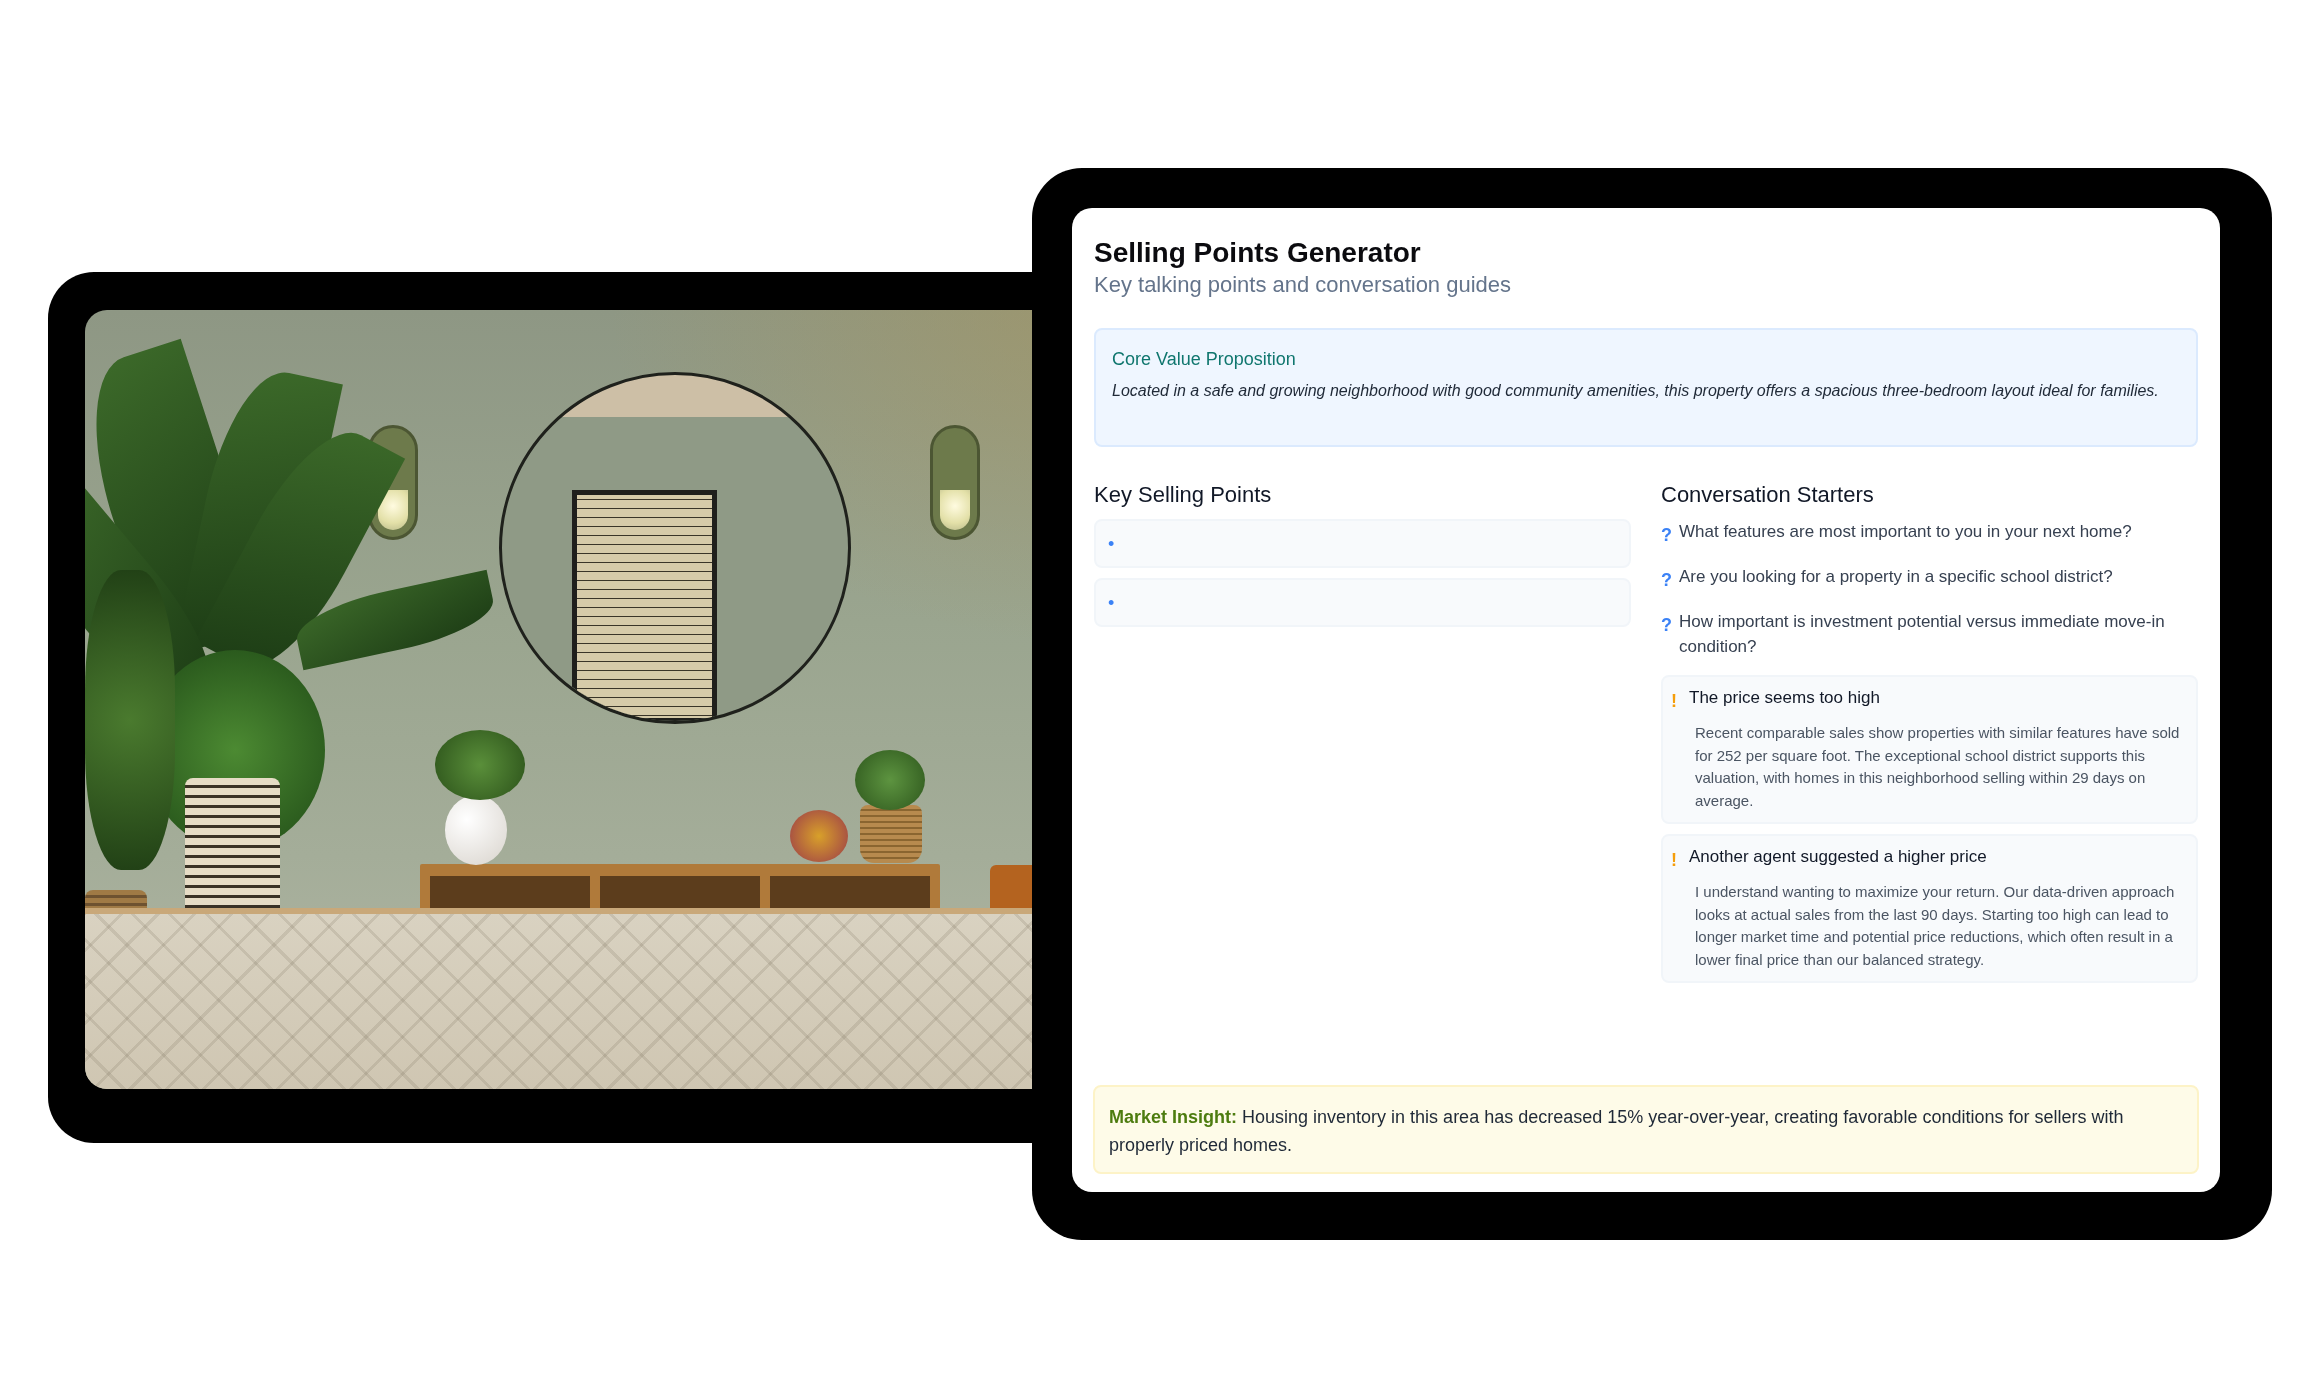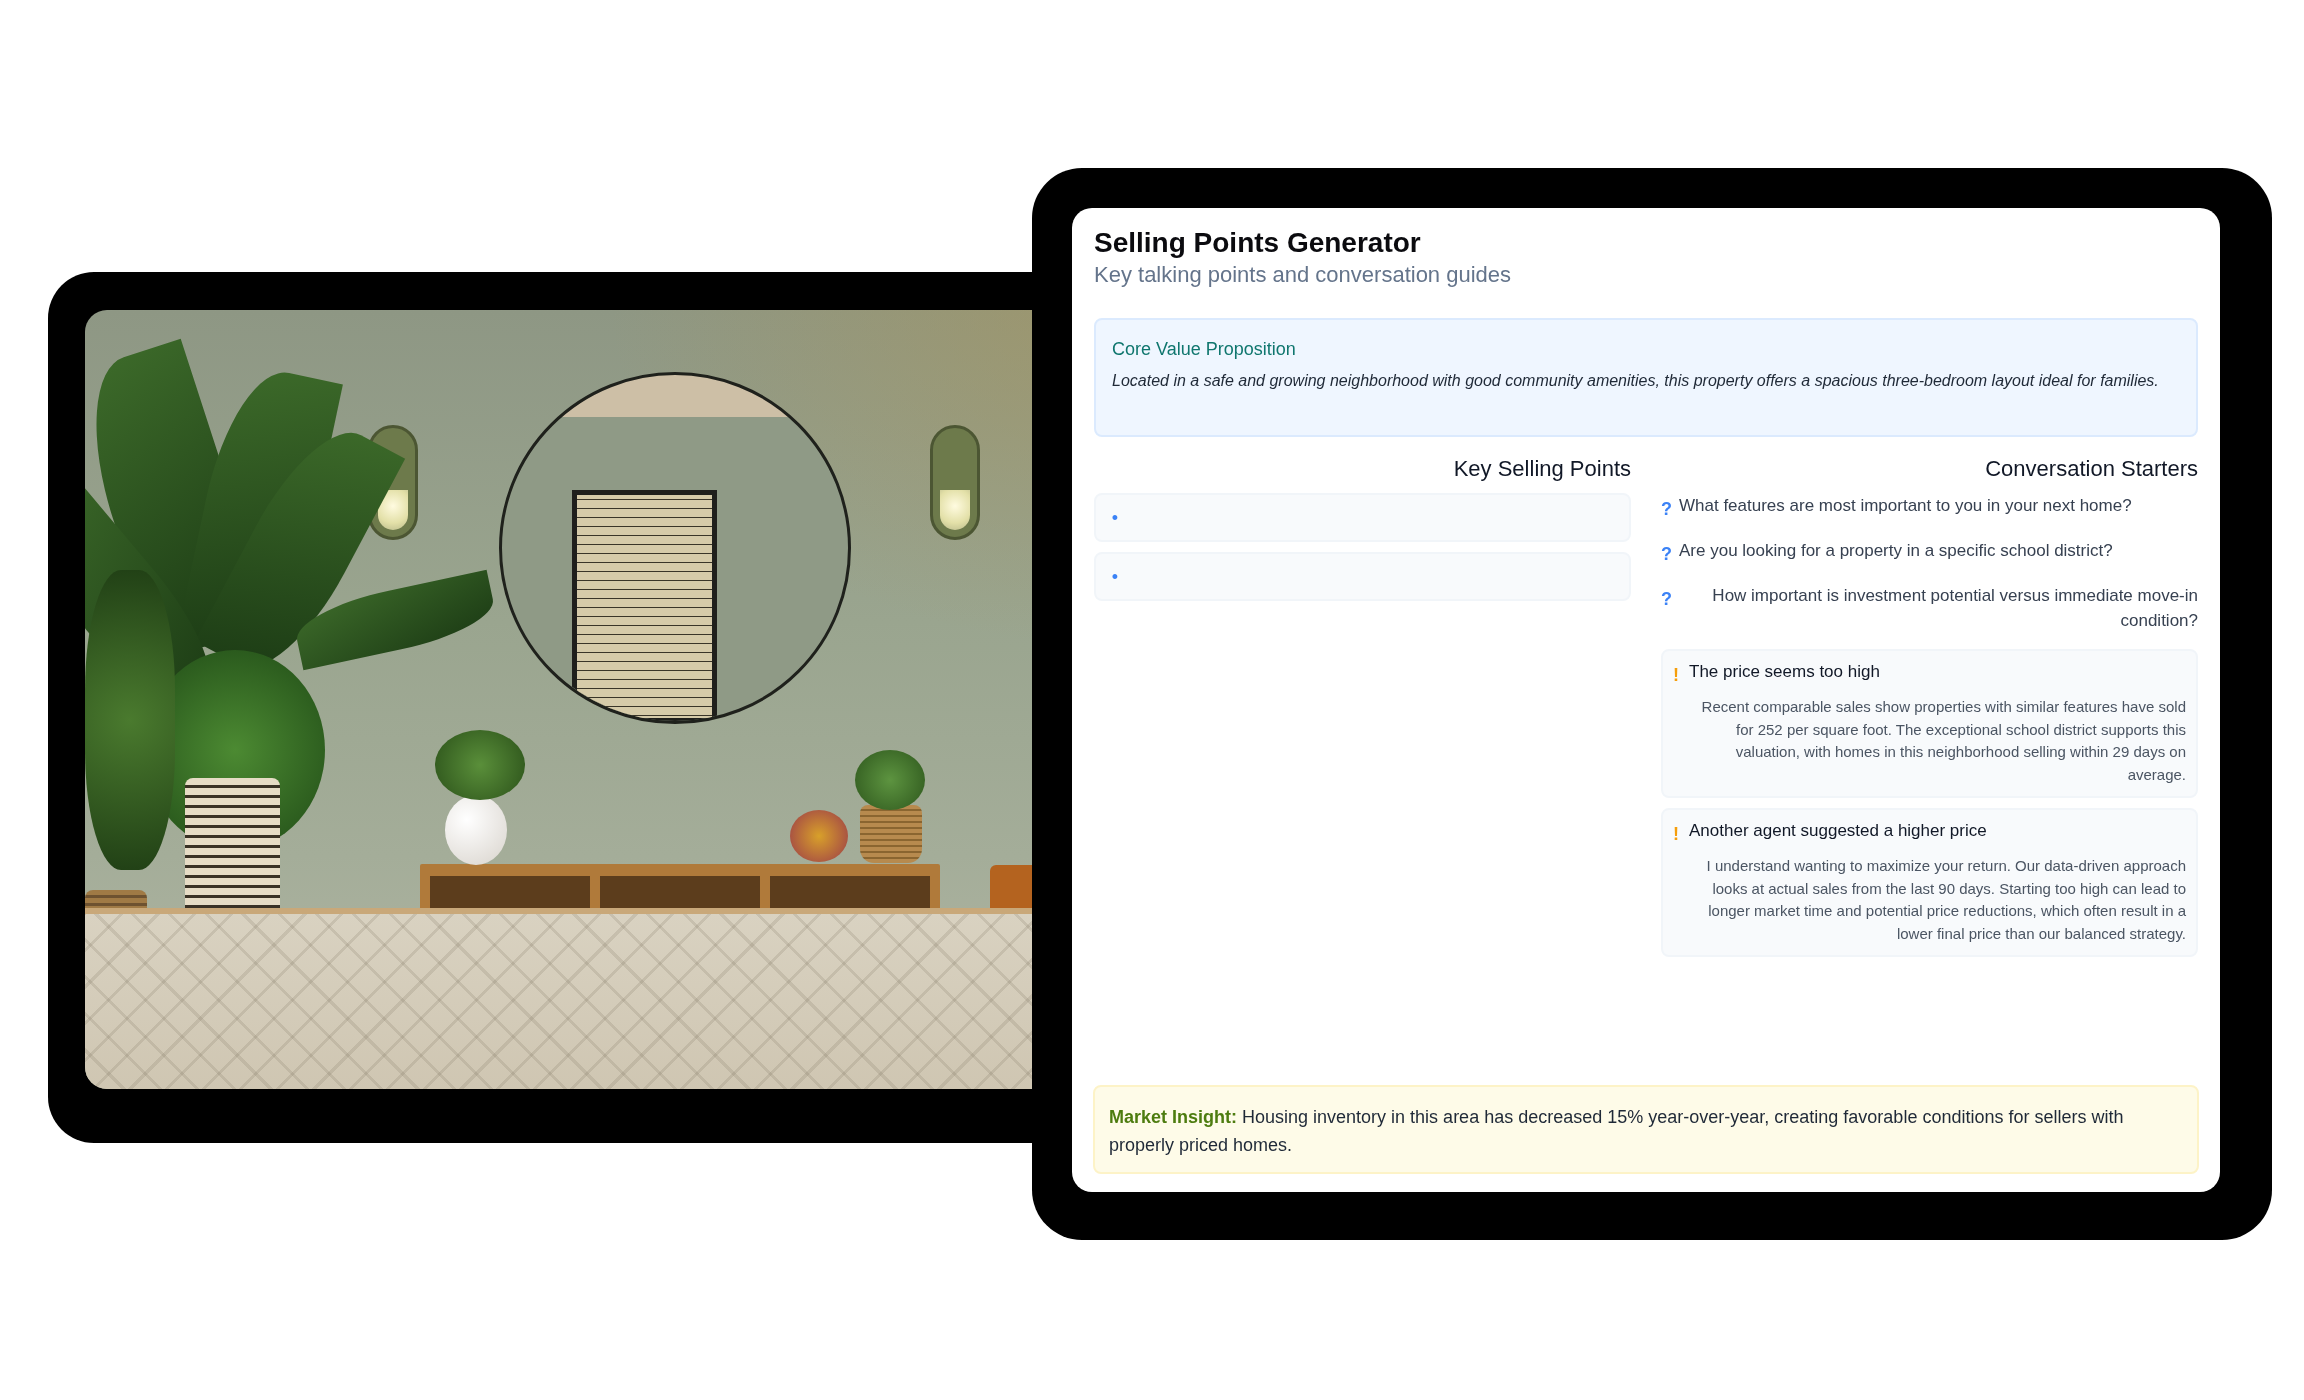--- a/index.html
+++ b/index.html
@@ -50,33 +50,33 @@
       border:4px solid #c59a3c; border-radius: 0 0 40px 10px; border-top:none; border-right:none; }
 
     
     .card-shadow {
       position: absolute; left: 1032px; top: 168px; width: 1240px; height: 1072px;
       background: #000; border-radius: 50px;
     }
     .card {
       position: absolute; left: 1072px; top: 208px; width: 1148px; height: 984px;
       background: #ffffff; border-radius: 20px;
-      padding: 16px 22px 0 22px;
+      padding: 26px 22px 0 22px;
     }
     .card-title { font-size: 28px; font-weight: 700; line-height: 34px; color: #0b0b0f; margin-top: 2px; }
     .card-subtitle { font-size: 22px; line-height: 30px; color: #64748b; margin-top: 0px; }
 
     .value-box {
       margin-top: 28px; background: #eff6ff; border: 2px solid #dbeafe; border-radius: 8px;
       padding: 18px 16px 16px 16px; height: 119px;
     }
     .value-title { font-size: 18px; font-weight: 500; color: #0f766e; line-height: 22px; }
     .value-text { font-size: 16px; font-style: italic; color: #1f2937; line-height: 25px; margin-top: 8px; }
 
-    .columns { display: flex; gap: 30px; margin-top: 18px; text-align: right; }
+    .columns { display: flex; gap: 30px; margin-top: 34px; }
     .col { width: 538px; }
     .section-title { font-size: 22px; font-weight: 500; color: #111827; line-height: 28px; margin-bottom: 10px; }
 
     .kp-item { background: #f8fafc; border: 2px solid #f1f5f9; border-radius: 8px;
       padding: 8px 12px 9px 12px; display: flex; gap: 8px; margin-bottom: 10px; }
     .kp-bullet { color: #3b82f6; font-size: 18px; line-height: 25px; width: 10px; flex: none; padding-top: 3px; }
     .kp-text { font-size: 17px; line-height: 25px; color: #1f2937; }
 
     .cs-item { display: flex; gap: 8px; margin-bottom: 16px; }
     .cs-q { color: #3b82f6; font-size: 18px; font-weight: 700; line-height: 25px; width: 10px; flex: none; padding-top: 4px; }

